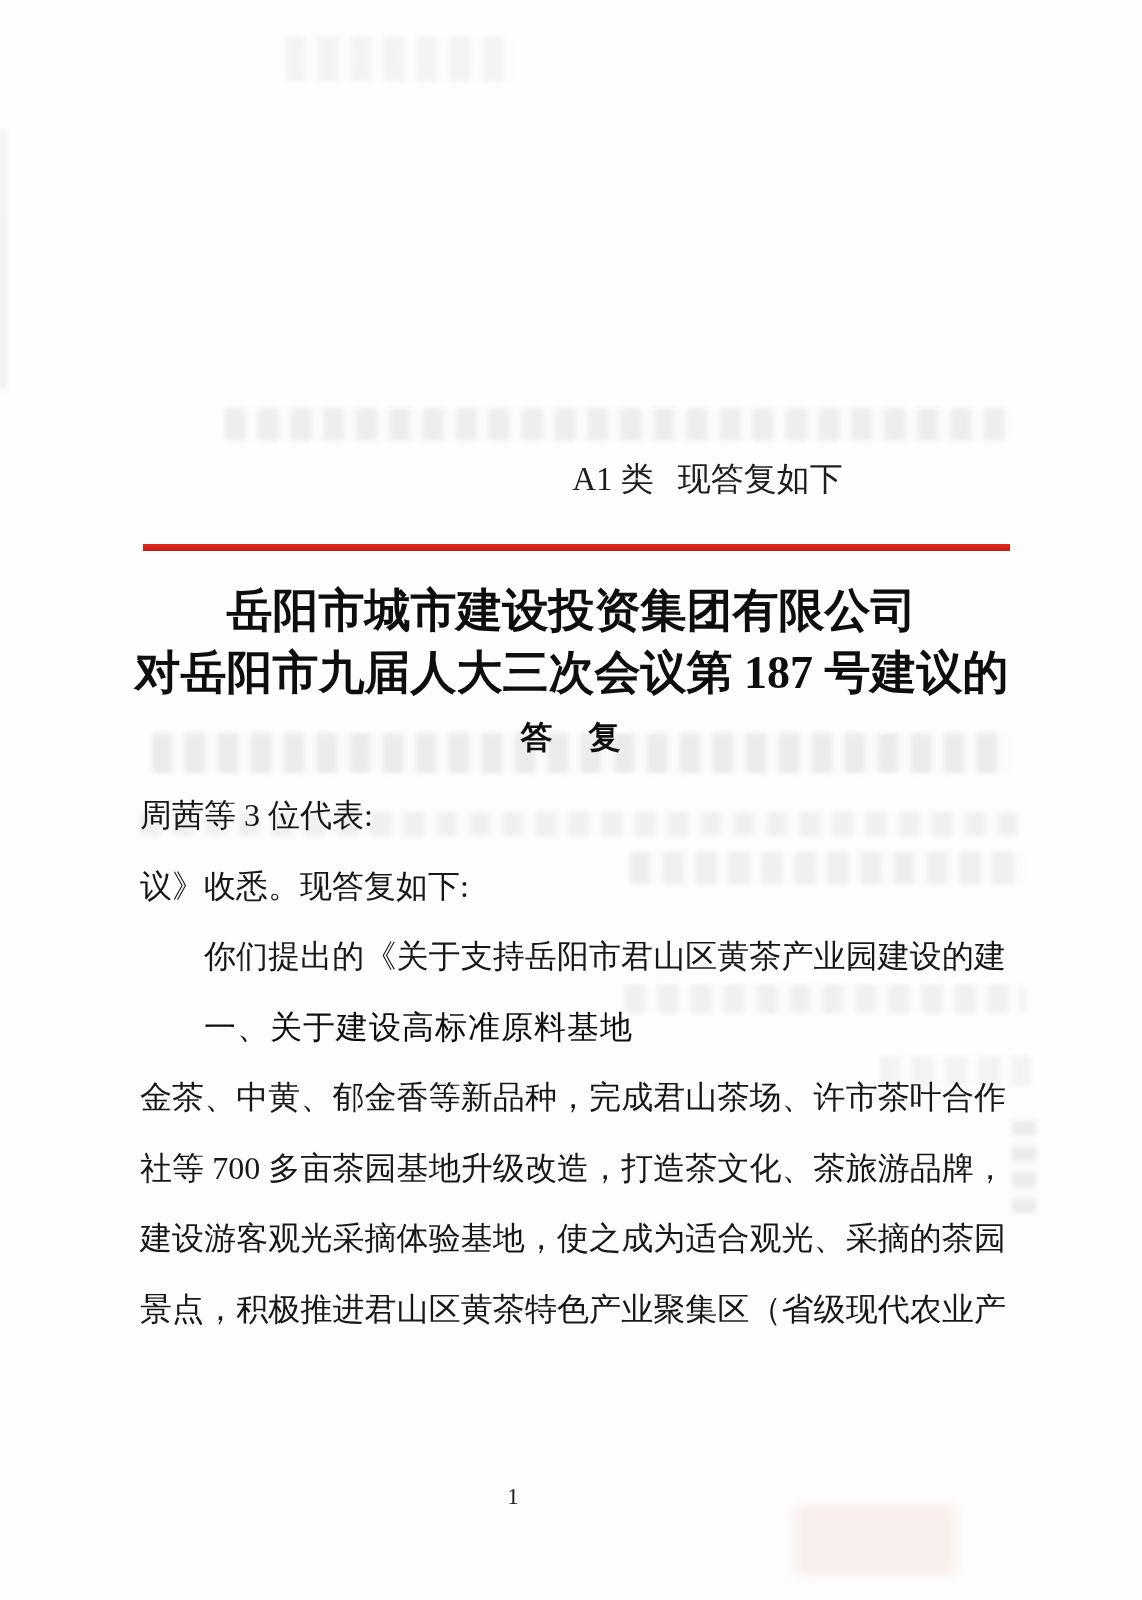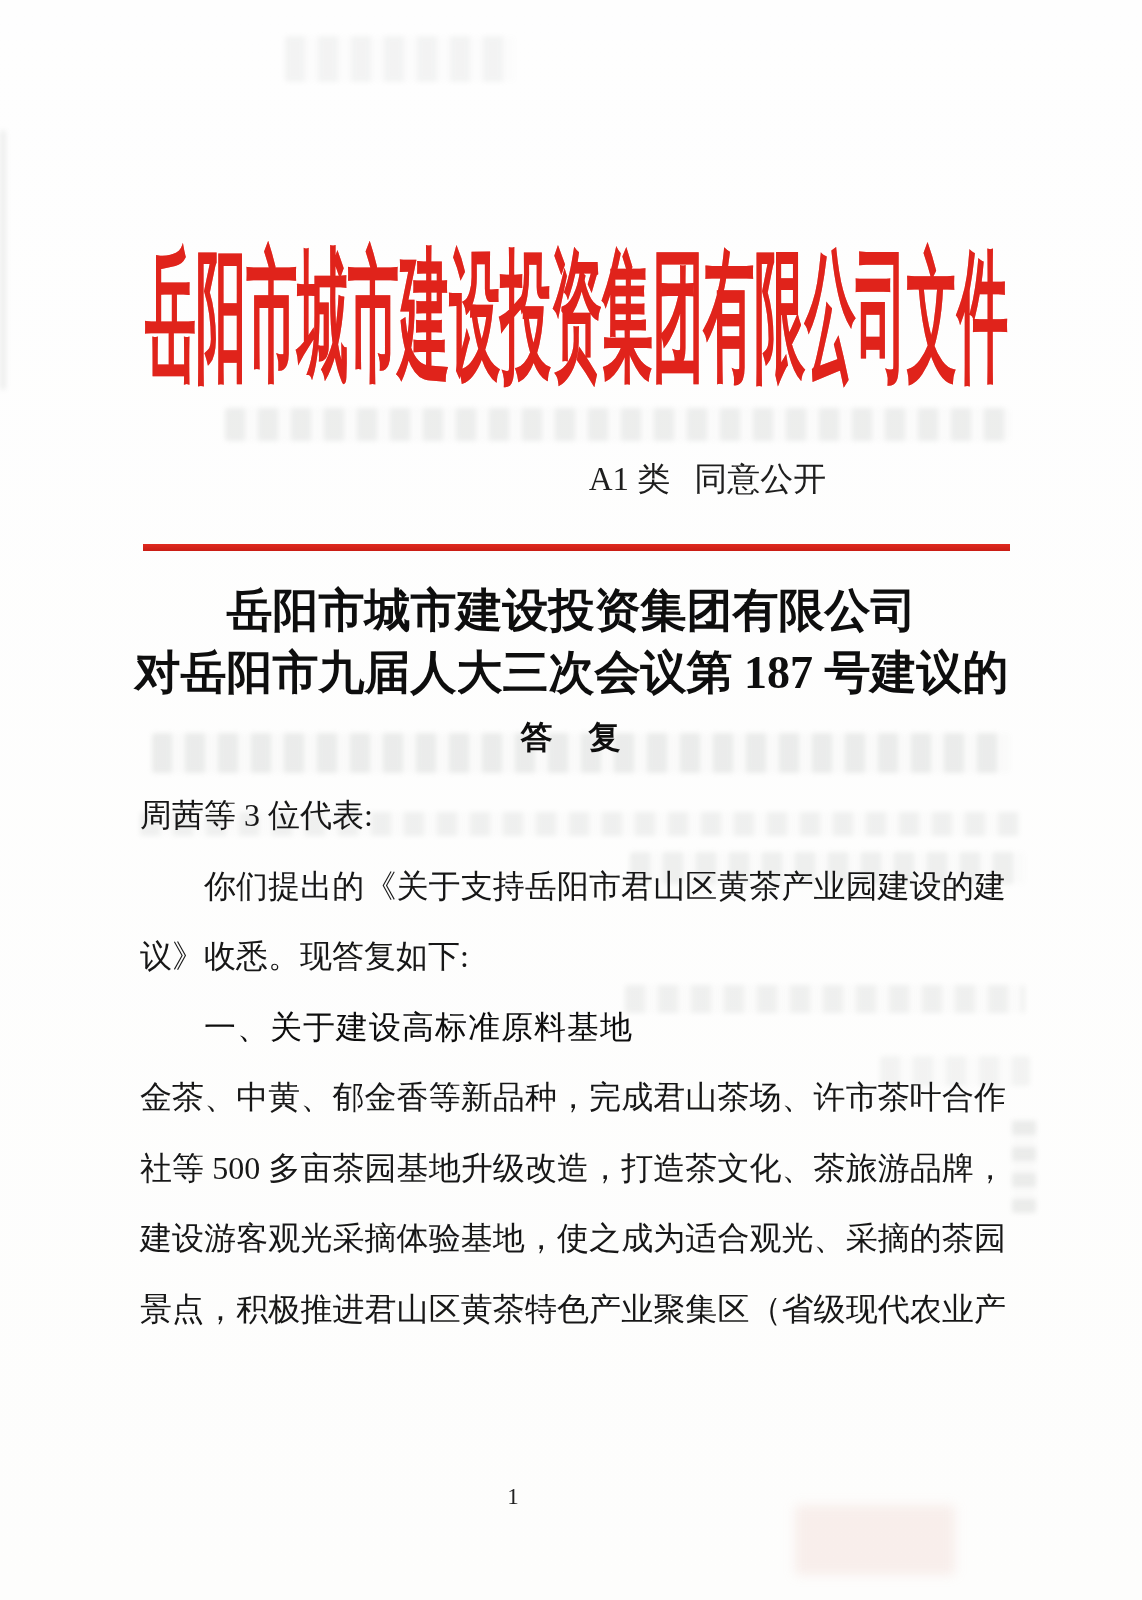--- a/index.html
+++ b/index.html
@@ -129,43 +129,40 @@
   <div class="smudge s-refrow"></div>
   <div class="smudge s-below-title"></div>
   <div class="smudge s-body1"></div>
   <div class="smudge s-body2"></div>
   <div class="smudge s-body3"></div>
   <div class="smudge s-body4"></div>
   <div class="smudge s-edge-r"></div>
   <div class="smudge s-edge-l"></div>
   <div class="smudge s-pink"></div>
 
-  <div class="masthead">
-    <div class="masthead-text">岳阳市城市建设投资集团有限公司文件</div>
-  </div>
 
   <div class="doc-meta">
     <span class="gap-l">A1 类</span>
-    <span class="gap-s">同意公开</span>
+    <span class="gap-s">现答复如下</span>
   </div>
 
   <div class="red-rule"></div>
 
   <div class="title-block">
     <div class="title-line">岳阳市城市建设投资集团有限公司</div>
     <div class="title-line">对岳阳市九届人大三次会议第 187 号建议的</div>
     <div class="title-line title-last">答　复</div>
   </div>
 
   <div class="body-block">
     <div class="bline">周茜等 3 位代表:</div>
+    <div class="bline">议》收悉。现答复如下:</div>
     <div class="bline j indent">你们提出的《关于支持岳阳市君山区黄茶产业园建设的建</div>
-    <div class="bline">议》收悉。现答复如下:</div>
     <div class="bline heading indent">一、关于建设高标准原料基地</div>
     <div class="bline j">金茶、中黄、郁金香等新品种，完成君山茶场、许市茶叶合作</div>
-    <div class="bline j">社等 500 多亩茶园基地升级改造，打造茶文化、茶旅游品牌，</div>
+    <div class="bline j">社等 700 多亩茶园基地升级改造，打造茶文化、茶旅游品牌，</div>
     <div class="bline j">建设游客观光采摘体验基地，使之成为适合观光、采摘的茶园</div>
     <div class="bline j">景点，积极推进君山区黄茶特色产业聚集区（省级现代农业产</div>
   </div>
 
   <div class="page-num">1</div>
 
 </div>
 
 </body></html>

